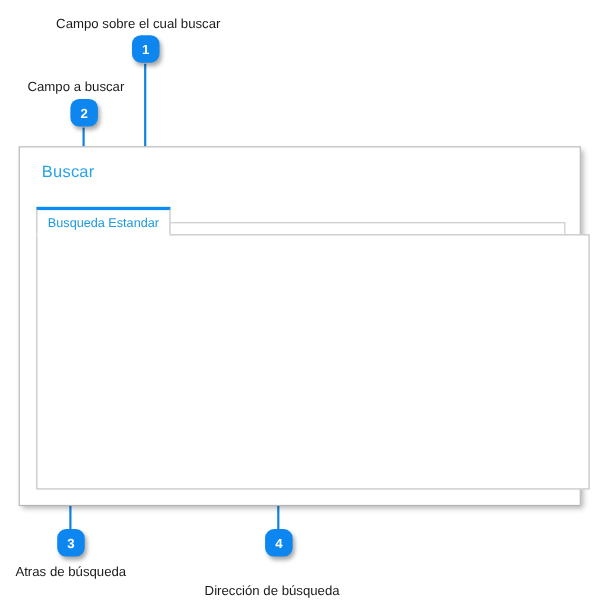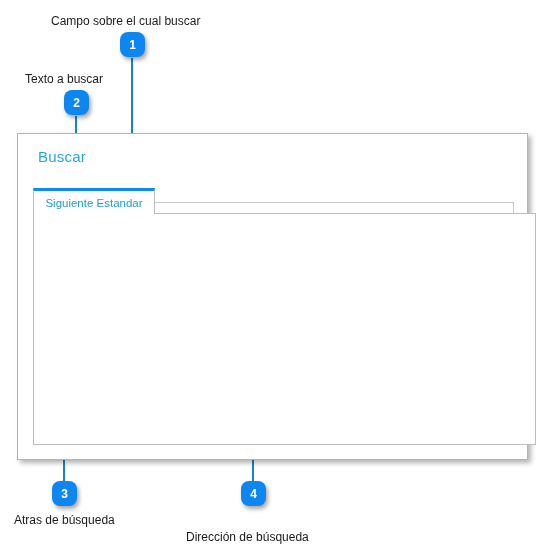--- a/index.html
+++ b/index.html
@@ -242,40 +242,40 @@
     font-family: "Liberation Sans", sans-serif;
   }
 </style>
 </head>
 <body>
 
 <div class="callout-label" style="left:51px; top:14px;">Campo sobre el cual buscar</div>
 <div class="leader" style="left:131px; top:58px; height:188px;"></div>
 <div class="badge" style="left:120px; top:32px;">1</div>
 
-<div class="callout-label" style="left:25px; top:72px;">Texto a buscar</div>
+<div class="callout-label" style="left:25px; top:72px;">Campo a buscar</div>
 <div class="leader" style="left:75px; top:116px; height:156px;"></div>
 <div class="badge" style="left:64px; top:90px;">2</div>
 
 <div class="leader" style="left:63px; top:378px; height:108px;"></div>
 <div class="badge" style="left:52px; top:481px;">3</div>
 <div class="callout-label" style="left:14px; top:513px;">Atras de búsqueda</div>
 
 <div class="leader" style="left:252px; top:364px; height:122px;"></div>
 <div class="badge" style="left:241px; top:481px;">4</div>
 <div class="callout-label" style="left:186px; top:530px;">Dirección de búsqueda</div>
 
 <div class="dialog">
 
   <div class="dialog-title">Buscar</div>
 
   <div class="tabstrip">
 
     <div class="tab-body"></div>
-    <div class="tab">Siguiente Estandar</div>
+    <div class="tab">Busqueda Estandar</div>
     <div class="tab-body-mask"></div>
 
     <div class="field-panel">
 
       <div class="field-row" style="top:12px;">
         <div class="field-label" style="right:351px;">En:</div>
         <div class="combo" style="left:116px; width:207px;">
           <span>Clasificación</span>
           <span class="combo-arrow"></span>
         </div>

